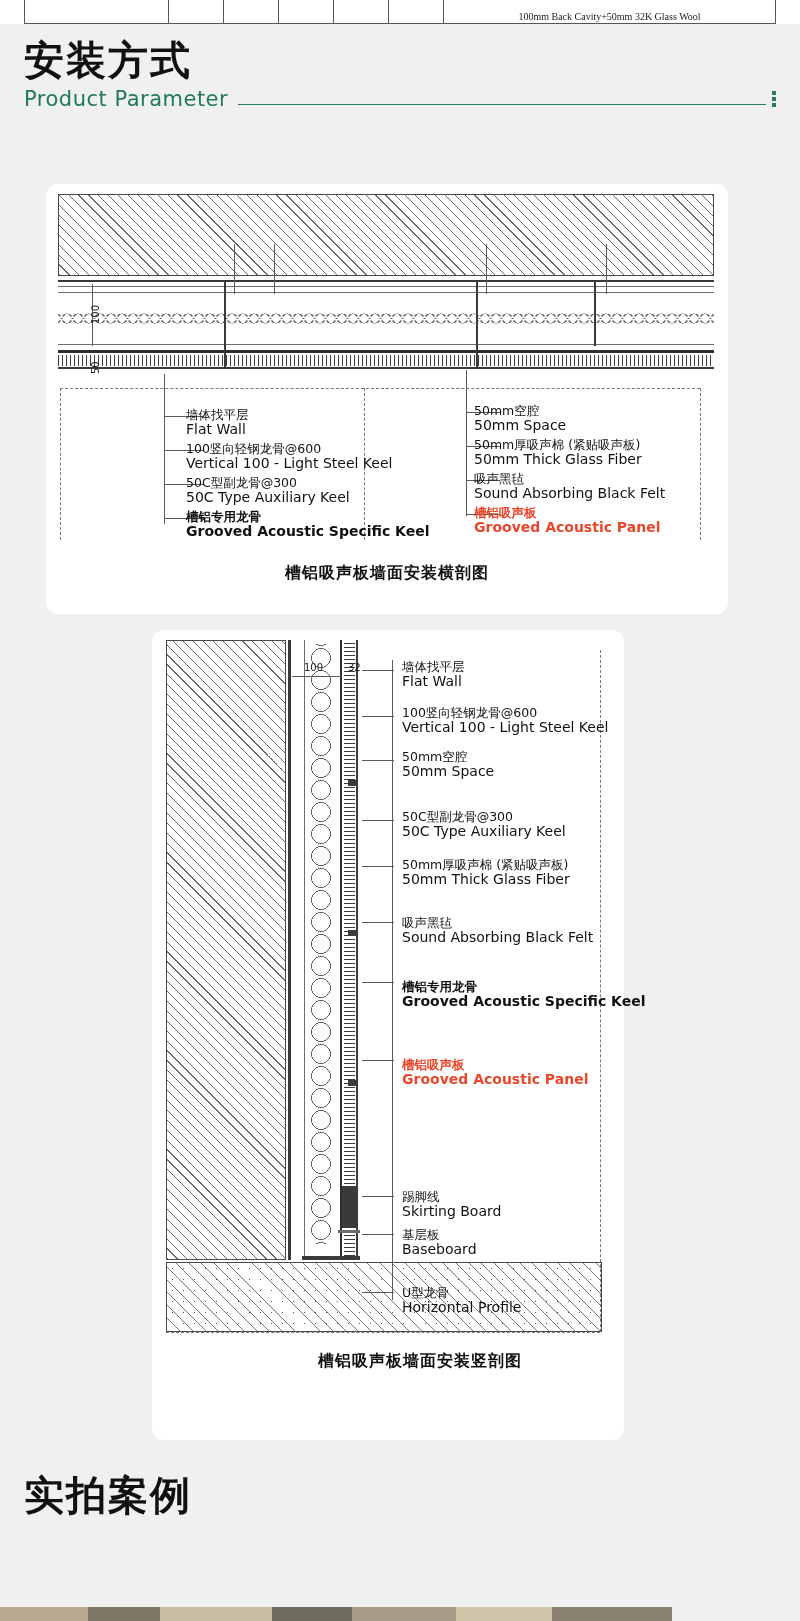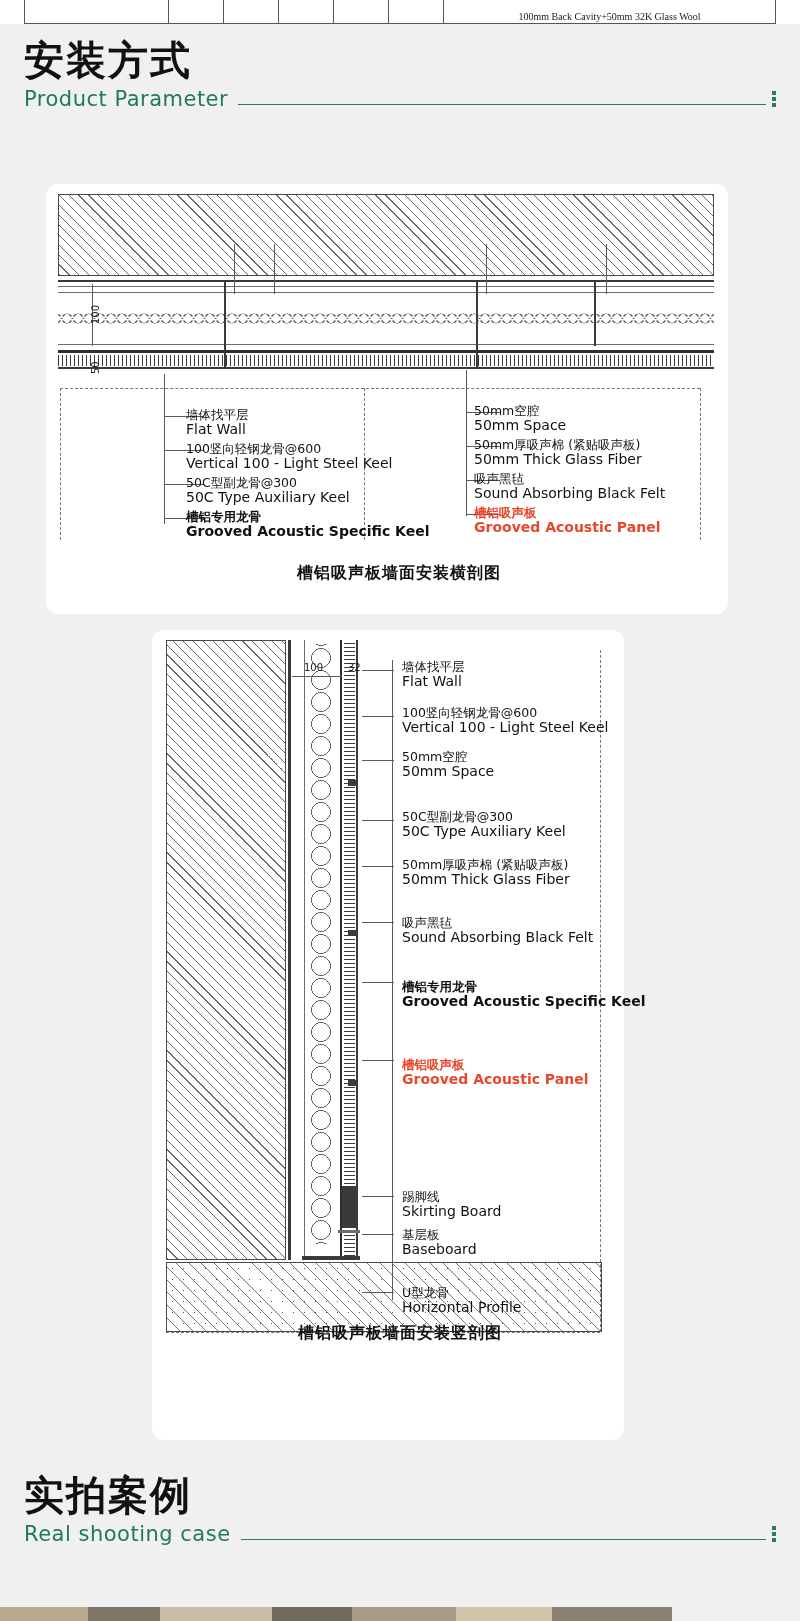--- a/index.html
+++ b/index.html
@@ -126,21 +126,20 @@
     font-family: "DejaVu Sans", "Liberation Sans", sans-serif;
   }
   .lbl.bold .c, .lbl.bold .e { font-weight: bold; }
   .lbl.red .c, .lbl.red .e { color: #e8472b; font-weight: bold; }
 
   .cap {
     position: absolute;
     width: 100%;
     text-align: center;
     line-height: 1.4;
-    padding-left: 12px;
   }
   .cap .c {
     font-size: 16px;
     font-weight: bold;
     color: #111;
     letter-spacing: 1px;
     font-family: "DejaVu Sans", "Liberation Sans", sans-serif;
   }
   .cap .e {
     font-size: 15px;
@@ -428,37 +427,28 @@
     </div>
     <div class="lbl" style="left:250px; top:598px;">
       <span class="c">基层板</span>
       <span class="e">Baseboard</span>
     </div>
     <div class="lbl" style="left:250px; top:656px;">
       <span class="c">U型龙骨</span>
       <span class="e">Horizontal Profile</span>
     </div>
 
-    <div class="cap" style="top:692px;">
+    <div class="cap" style="top:720px;margin-left:32px;">
       <div class="c">槽铝吸声板墙面安装竖剖图</div>
     </div>
   </div>
 </div>
 
 <div class="section-head" style="top:1470px;">
   <div class="cn">实拍案例</div>
-  <div class="en-row">
-    <span class="en">Real shooting case</span>
-    <span class="rule"></span>
-    <span class="dots">
-        <i></i>
-        <i></i>
-        <i></i>
-      </span>
-  </div>
 </div>
 
 <div class="photo-strip">
   <div style="width:11%; background:#b9a98f;"></div>
   <div style="width:9%;  background:#7e7565;"></div>
   <div style="width:14%; background:#c8bda4;"></div>
   <div style="width:10%; background:#6f6a5e;"></div>
   <div style="width:13%; background:#a79b86;"></div>
   <div style="width:12%; background:#cfc3a8;"></div>
   <div style="width:15%; background:#8b8273;"></div>

